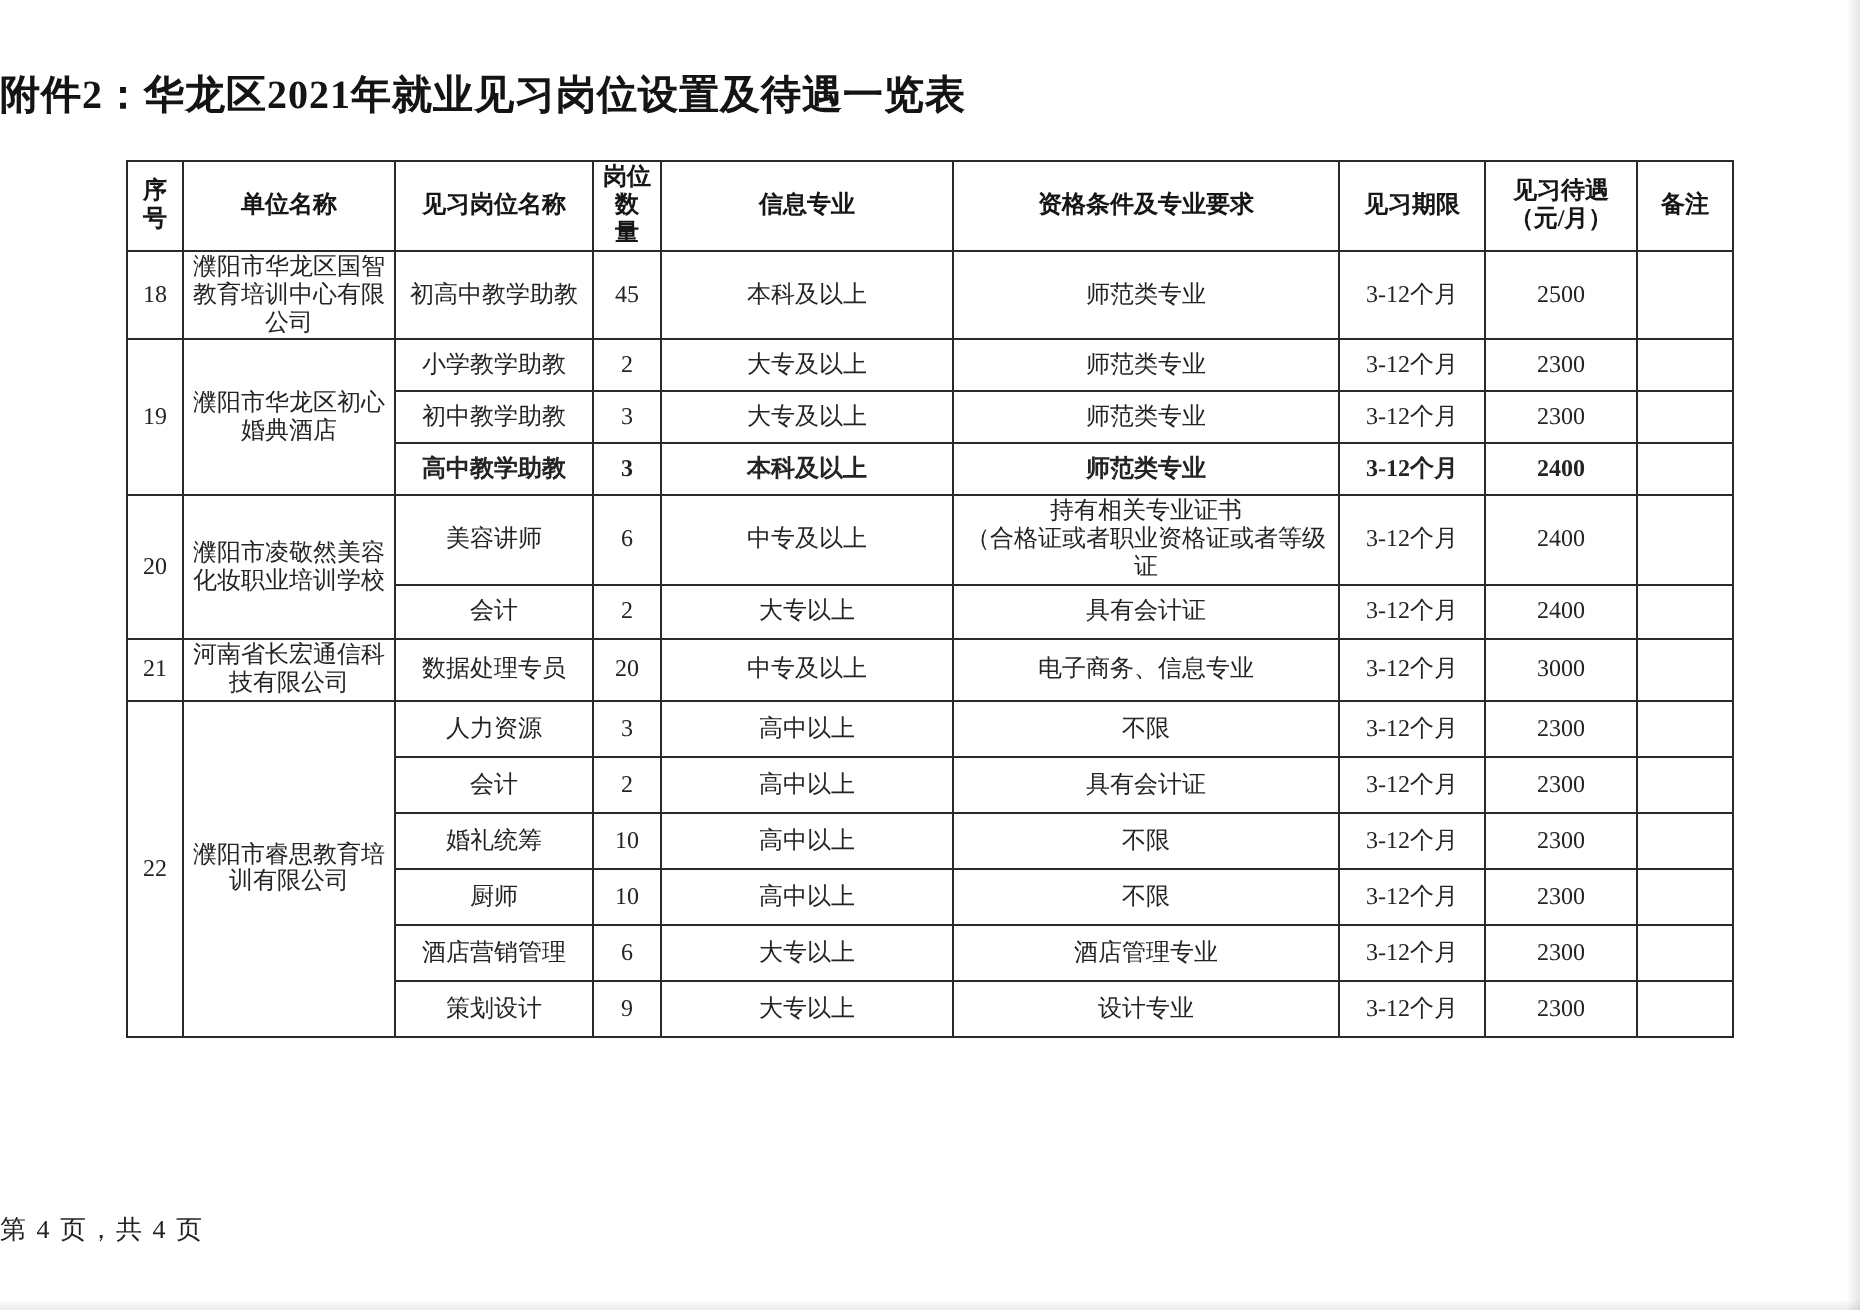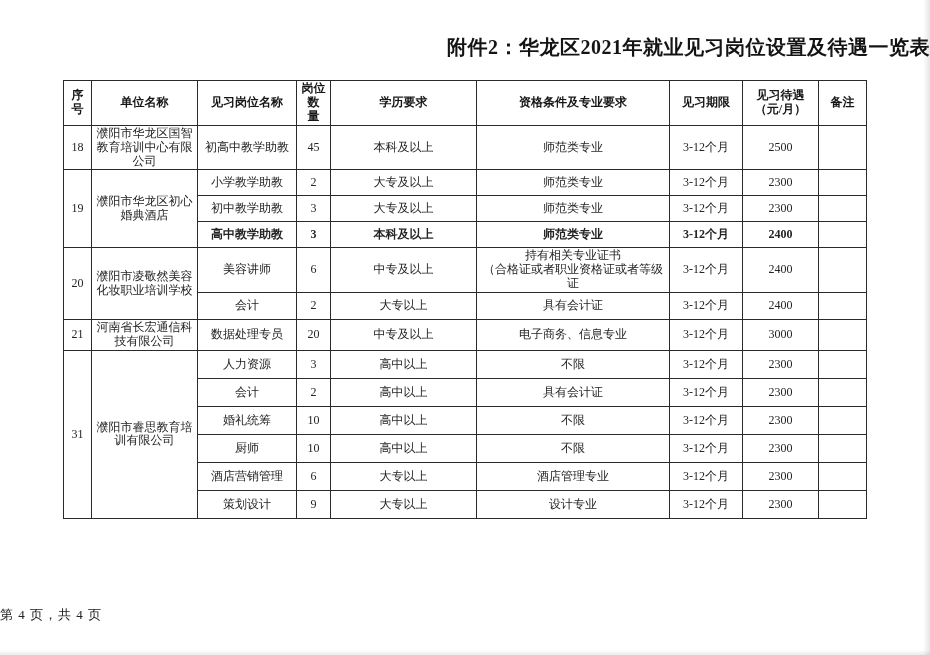--- a/index.html
+++ b/index.html
@@ -11,21 +11,21 @@
     background: #ffffff;
     font-family: "Liberation Serif", "DejaVu Serif", serif;
     color: #1f1f1f;
     overflow: hidden;
   }
   .doc-title {
     position: absolute;
     top: 34px;
     left: 0;
     width: 100%;
-    text-align: right;
+    text-align: left;
     font-size: 20px;
     font-weight: 700;
     letter-spacing: 0.5px;
     color: #141414;
     white-space: nowrap;
   }
   table.jobs {
     position: absolute;
     top: 80px;
     left: 63px;
@@ -92,21 +92,21 @@
       <col style="width:76px">
       <col style="width:48px">
     </colgroup>
     <thead>
       <tr id="header-row">
           <th>序号</th>
           <th>单位名称</th>
           <th>见习岗位名称</th>
           <th>岗位数
 量</th>
-          <th>学历要求</th>
+          <th>信息专业</th>
           <th>资格条件及专业要求</th>
           <th>见习期限</th>
           <th>见习待遇
 （元/月）</th>
           <th>备注</th>
         </tr>
     </thead>
     <tbody id="table-body">
         <tr style="height: 44px;">
           <td rowspan="1">18</td>
@@ -174,21 +174,21 @@
           <td rowspan="1">河南省长宏通信科技有限公司</td>
           <td>数据处理专员</td>
           <td>20</td>
           <td>中专及以上</td>
           <td>电子商务、信息专业</td>
           <td>3-12个月</td>
           <td>3000</td>
           <td></td>
         </tr>
         <tr style="height: 28px;">
-          <td rowspan="6">31</td>
+          <td rowspan="6">22</td>
           <td rowspan="6">濮阳市睿思教育培训有限公司</td>
           <td>人力资源</td>
           <td>3</td>
           <td>高中以上</td>
           <td>不限</td>
           <td>3-12个月</td>
           <td>2300</td>
           <td></td>
         </tr>
         <tr style="height: 28px;">

